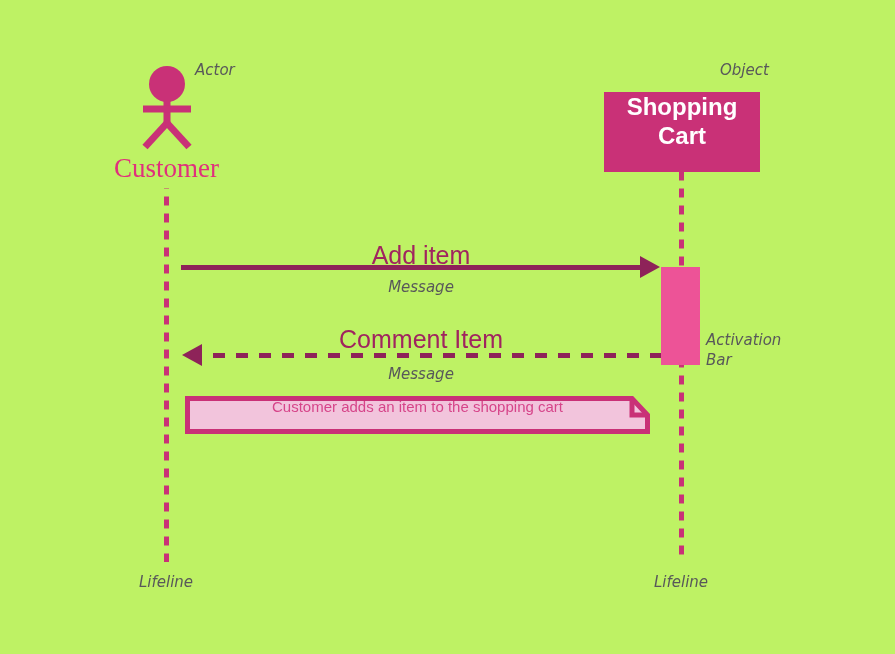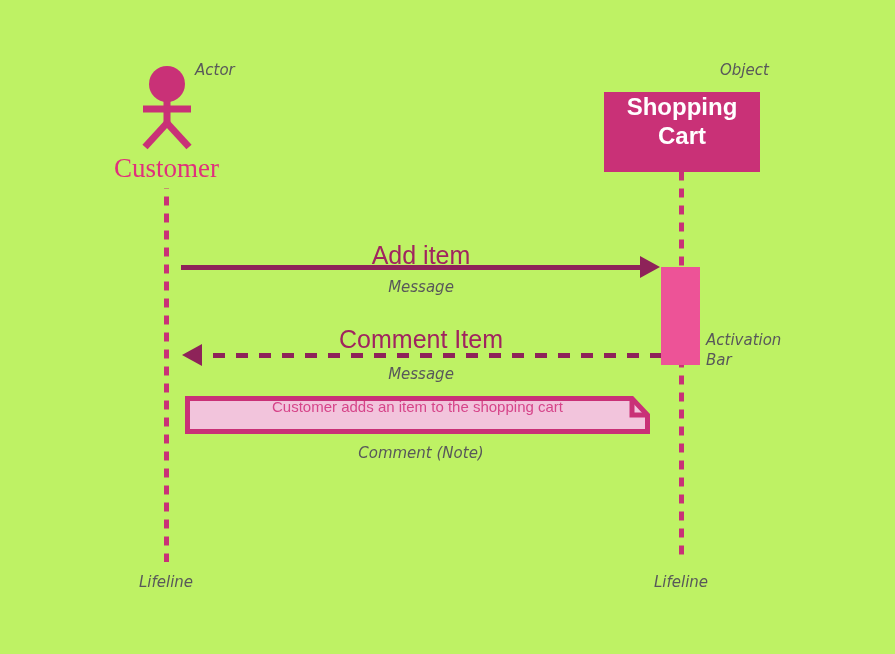--- a/index.html
+++ b/index.html
@@ -205,17 +205,14 @@
   <div class="abs" id="note-shape">
     <svg width="465" height="38" viewBox="0 0 465 38" xmlns="http://www.w3.org/2000/svg">
       <path d="M2.5,2.5 L447,2.5 L462.5,19 L462.5,35.5 L2.5,35.5 Z" fill="#f2c4dc" stroke="#c93177" stroke-width="5" stroke-linejoin="miter"></path>
       <path d="M447,2.5 L447,19 L462.5,19" fill="none" stroke="#c93177" stroke-width="5" stroke-linejoin="miter"></path>
     </svg>
   </div>
   <div class="abs" id="note-text">
     <span>Customer adds an item to the shopping cart</span>
   </div>
 
-  <div class="abs" style="left:181px; top:443px; width:480px;">
-    <div class="anno center-x">Comment (Note)</div>
-  </div>
 
 </div>
 
 </body></html>

